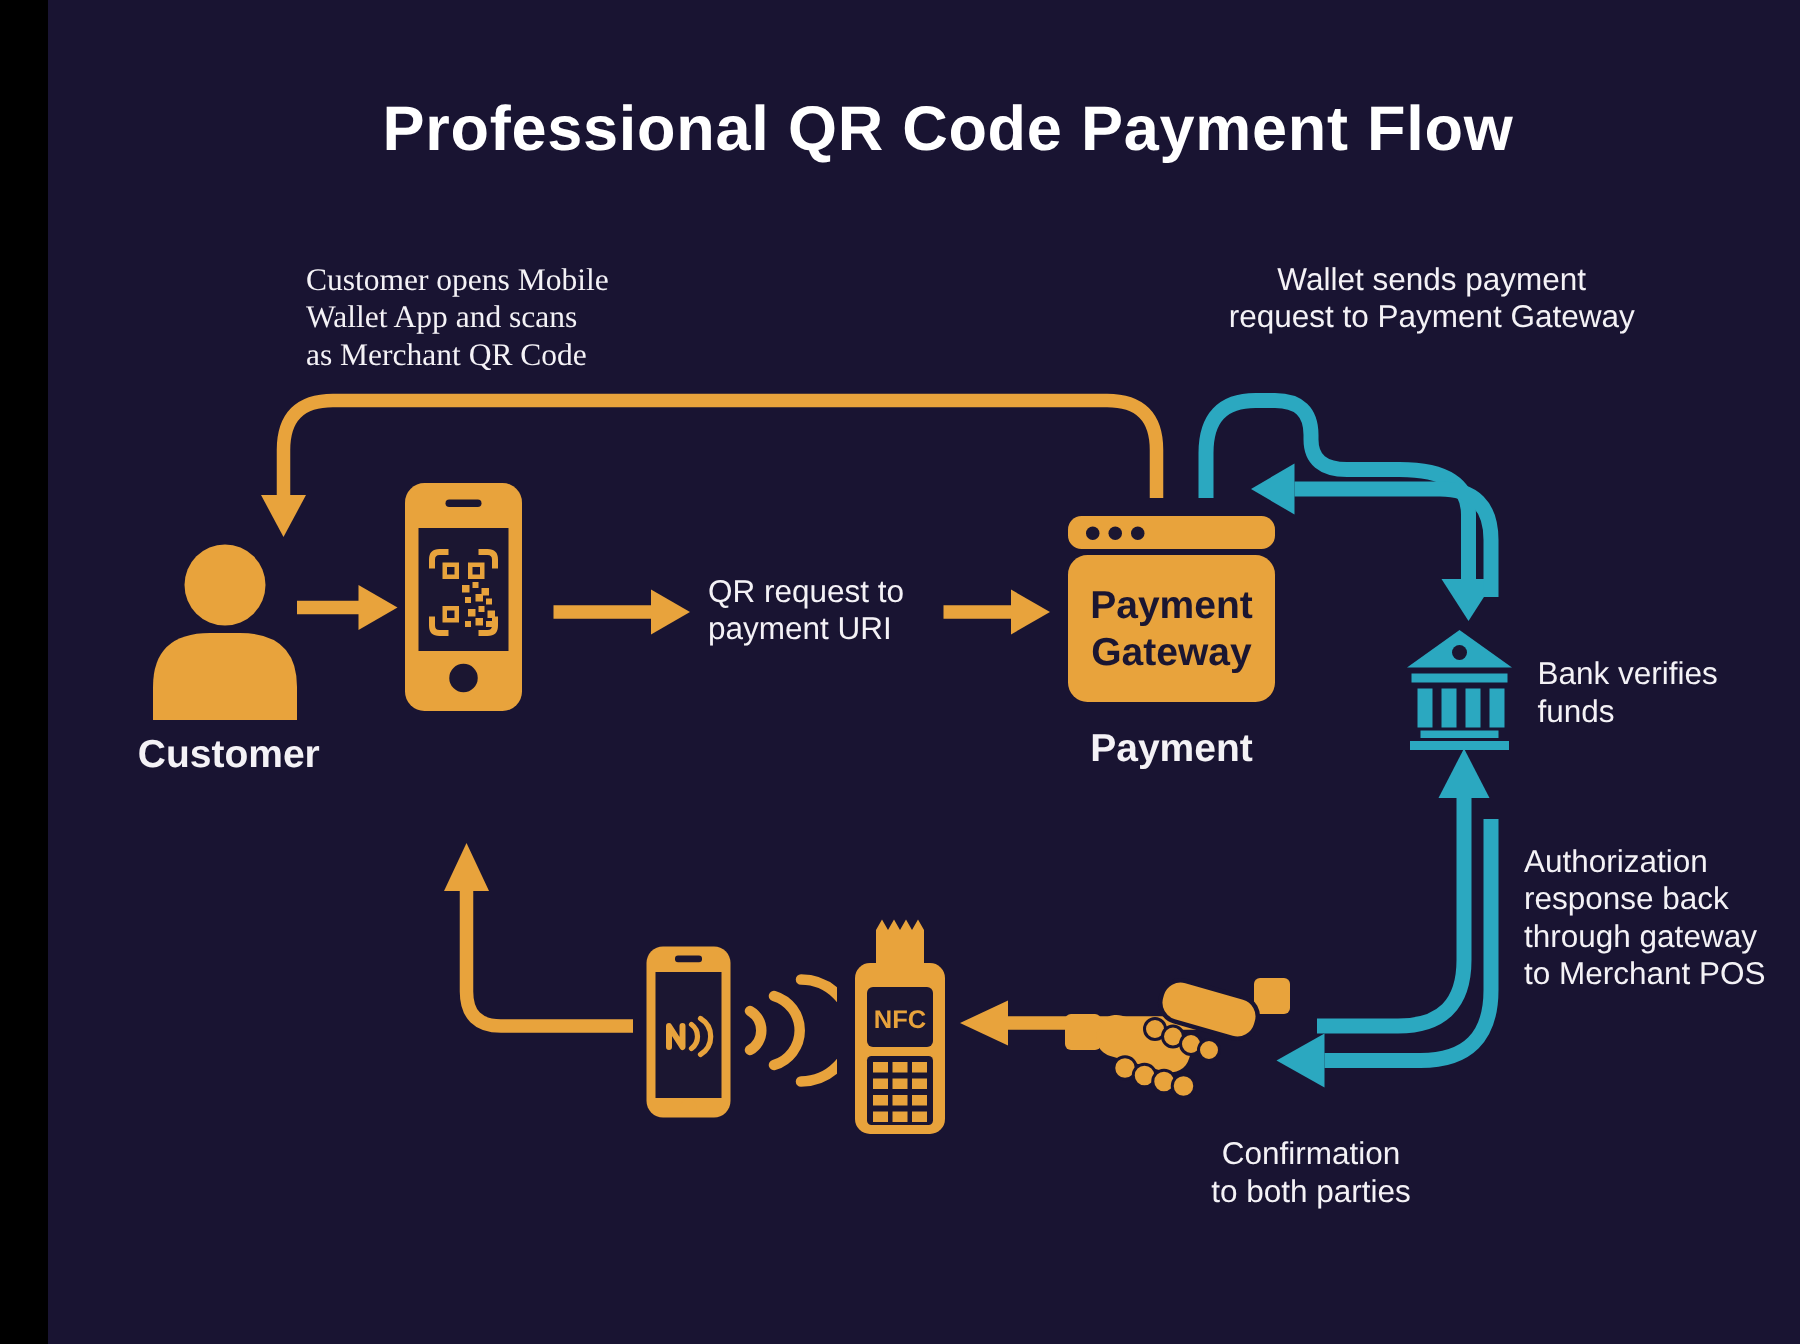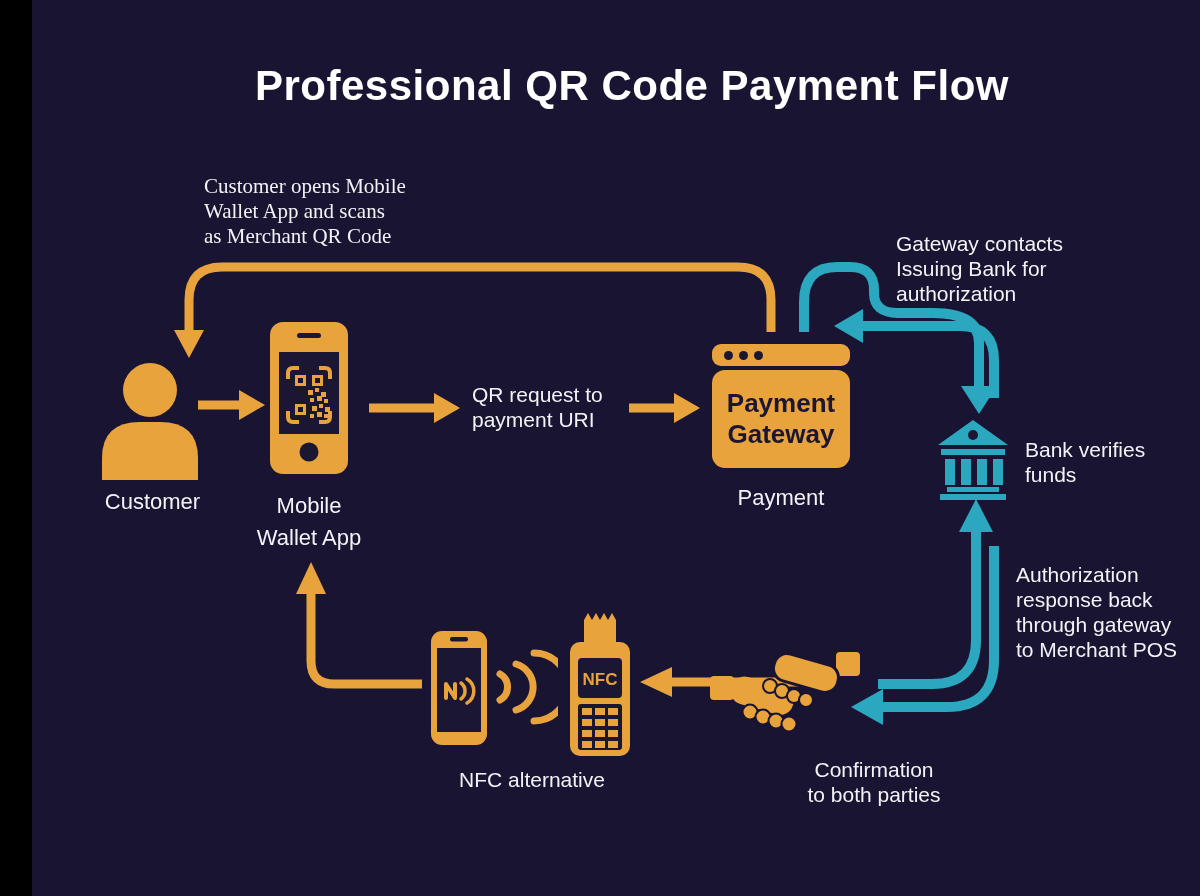--- a/index.html
+++ b/index.html
@@ -16,21 +16,21 @@
   .title{
     position:absolute;top:62px;left:0;width:100%;text-align:center;
     font-size:42px;font-weight:bold;letter-spacing:.5px;color:#fff;
   }
   .note{
     position:absolute;color:var(--text,#F4F2F6);
     font-size:21px;line-height:25px;white-space:pre-line;
   }
   .label{
     position:absolute;color:var(--text,#F4F2F6);
-    font-size:22px;line-height:32px;white-space:pre-line;
+    font-size:26px;line-height:32px;white-space:pre-line;font-weight:bold;
   }
   .center{text-align:center;}
   svg.layer{position:absolute;left:0;top:0;}
   .so{stroke:var(--orange,#E8A33C);fill:none;}
   .st{stroke:var(--teal,#2BA8C0);fill:none;}
   .fo{fill:var(--orange,#E8A33C);}
   .ft{fill:var(--teal,#2BA8C0);}
   .fd{fill:var(--dark,#1B1631);}
   .icon{position:absolute;}
   
@@ -107,38 +107,34 @@
 
     <g>
       <path class="st" stroke-width="10" d="M962,546 V660 Q962,707 915,707 H851"></path>
       <polygon class="ft" points="819,707 851,689 851,725"></polygon>
     </g>
   </svg>
 
   <div class="note" style="left:172px;top:174px;width:270px;font-family:Liberation Serif, serif;">Customer opens Mobile
 Wallet App and scans
 as Merchant QR Code</div>
-  <div class="note" style="left:864px;top:231px;width:220px;">Gateway contacts
-Issuing Bank for
-authorization</div>
+  <div class="note center" style="left:775px;top:174px;width:295px;">Wallet sends payment
+request to Payment Gateway</div>
   <div class="note" style="left:440px;top:382px;width:170px;">QR request to
 payment URI</div>
   <div class="note" style="left:993px;top:437px;width:180px;">Bank verifies
 funds</div>
   <div class="note" style="left:984px;top:562px;width:190px;">Authorization
 response back
 through gateway
 to Merchant POS</div>
-  <div class="note center" style="left:400px;top:767px;width:200px;">NFC alternative</div>
   <div class="note" style="left:747px;top:757px;width:190px;text-align:center;">Confirmation
 to both parties</div>
 
   <div class="label center" style="left:48px;top:486px;width:145px;">Customer</div>
-  <div class="label center" style="left:207px;top:490px;width:140px;">Mobile
-Wallet App</div>
   <div class="label center" style="left:680px;top:482px;width:138px;">Payment</div>
 
   <svg class="icon" style="left:62px;top:362px;" width="112" height="120" viewBox="0 0 112 120">
     <circle class="fo" cx="56" cy="28" r="27"></circle>
     <path class="fo" d="M8,118 V96 Q8,60 46,60 H66 Q104,60 104,96 V118 Z"></path>
   </svg>
 
   <svg class="icon" style="left:238px;top:322px;" width="78" height="152" viewBox="0 0 78 152">
     <rect class="fo" x="0" y="0" width="78" height="152" rx="13"></rect>
     <rect class="fd" x="27" y="11" width="24" height="5" rx="2.5"></rect>

